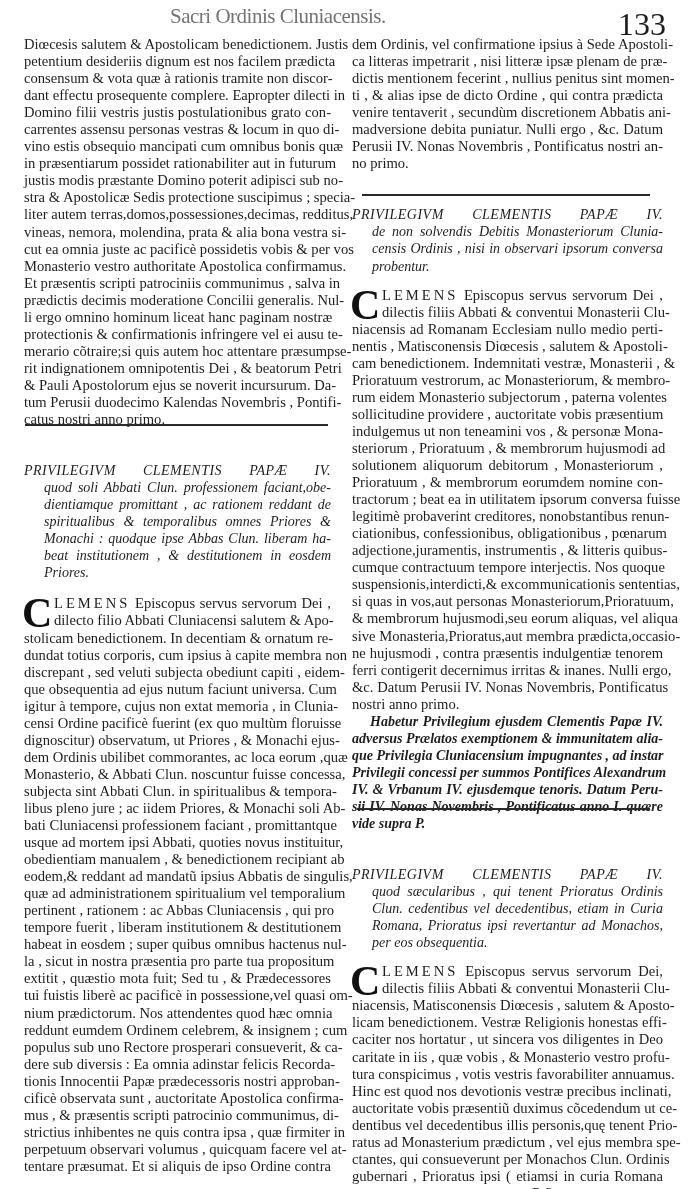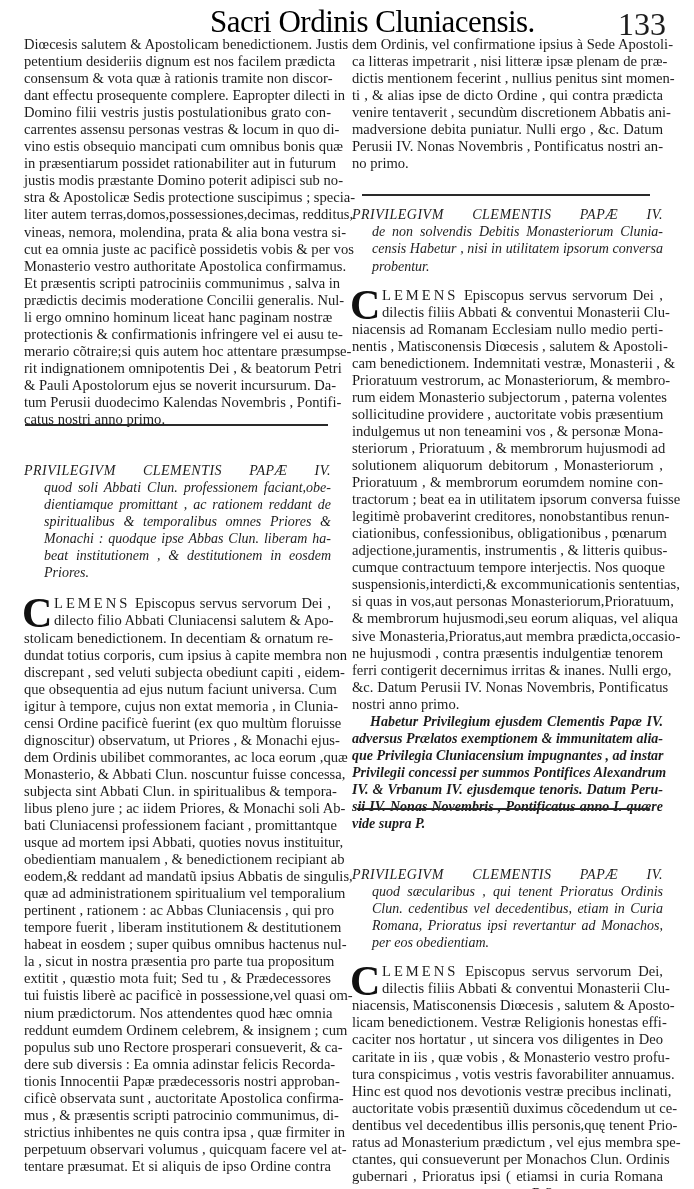--- a/index.html
+++ b/index.html
@@ -1,20 +1,20 @@
 <!DOCTYPE html>
 <html><head>
 <meta charset="utf-8">
 <style>
   html, body { margin:0; padding:0; background:#ffffff; }
   body { width:694px; height:1189px; position:relative; overflow:hidden;
          font-family:"DejaVu Serif", serif; color:#1d1d1d; }
   .header { position:absolute; top:0; left:0; width:694px; height:36px; }
-  .running-title { position:absolute; left:170px; top:4px; font-size:31px; letter-spacing:-0.5px;
-                   font-family:"Liberation Serif", serif; color:#000000;margin-left:40px; }
+  .running-title { position:absolute; left:170px; top:4px; font-size:21px; letter-spacing:-0.5px;
+                   font-family:"Liberation Serif", serif; color:#737373; }
   .page-num { position:absolute; left:618px; top:6px; font-size:32px; font-family:"Liberation Serif", serif;text-align:right; }
   .col { position:absolute; top:36px; }
   .col.left { left:24px; width:307px; }
   .col.right { left:352px; width:311px; }
   .line { font-family:"Liberation Serif", serif; font-size:14.6px; line-height:17.05px; height:17.05px;
           white-space:nowrap; text-align:justify; text-align-last:justify; overflow:visible; }
   .line.last { text-align-last:left; }
   .heading .line { font-style:italic; font-size:14px; }
   .heading .line.first { letter-spacing:0.5px; }
   .heading .line.indent { padding-left:20px; }
@@ -125,21 +125,21 @@
       <div class="line">ti , &amp; alias ipse de dicto Ordine , qui contra prædicta</div>
       <div class="line">venire tentaverit , secundùm discretionem Abbatis ani-</div>
       <div class="line">madversione debita puniatur. Nulli ergo , &amp;c. Datum</div>
       <div class="line">Perusii IV. Nonas Novembris , Pontificatus nostri an-</div>
       <div class="line last">no primo.</div>
     </div>
   <div style="height:34px;"></div>
   <div class="heading" id="right-heading1">
     <div class="line first">PRIVILEGIVM CLEMENTIS PAPÆ IV.</div>
   <div class="line indent">de non solvendis Debitis Monasteriorum Clunia-</div>
-      <div class="line indent">censis Habetur , nisi in utilitatem ipsorum conversa</div>
+      <div class="line indent">censis Ordinis , nisi in observari ipsorum conversa</div>
       <div class="line last indent">probentur.</div>
     </div>
   <div style="height:12px;"></div>
   <div class="para dropcap-wrap" id="right-body1">
     <span class="dropcap">C</span>
     <div class="line dc-line">
       <span class="spaced">LEMENS</span>
       <span>Episcopus servus servorum Dei ,</span>
     </div>
   <div class="line dc-line">dilectis filiis Abbati &amp; conventui Monasterii Clu-</div>
@@ -175,21 +175,21 @@
       <div class="line">IV. &amp; Vrbanum IV. ejusdemque tenoris. Datum Peru-</div>
       <div class="line">sii IV. Nonas Novembris , Pontificatus anno I. quære</div>
       <div class="line last">vide supra P.</div>
     </div>
   <div style="height:34px;"></div>
   <div class="heading" id="right-heading2">
     <div class="line first">PRIVILEGIVM CLEMENTIS PAPÆ IV.</div>
   <div class="line indent">quod sæcularibus , qui tenent Prioratus Ordinis</div>
       <div class="line indent">Clun. cedentibus vel decedentibus, etiam in Curia</div>
       <div class="line indent">Romana, Prioratus ipsi revertantur ad Monachos,</div>
-      <div class="line last indent">per eos obedientiam.</div>
+      <div class="line last indent">per eos obsequentia.</div>
     </div>
   <div style="height:12px;"></div>
   <div class="para dropcap-wrap" id="right-body2">
     <span class="dropcap">C</span>
     <div class="line dc-line">
       <span class="spaced">LEMENS</span>
       <span>Episcopus servus servorum Dei,</span>
     </div>
   <div class="line dc-line">dilectis filiis Abbati &amp; conventui Monasterii Clu-</div>
       <div class="line">niacensis, Matisconensis Diœcesis , salutem &amp; Aposto-</div>

